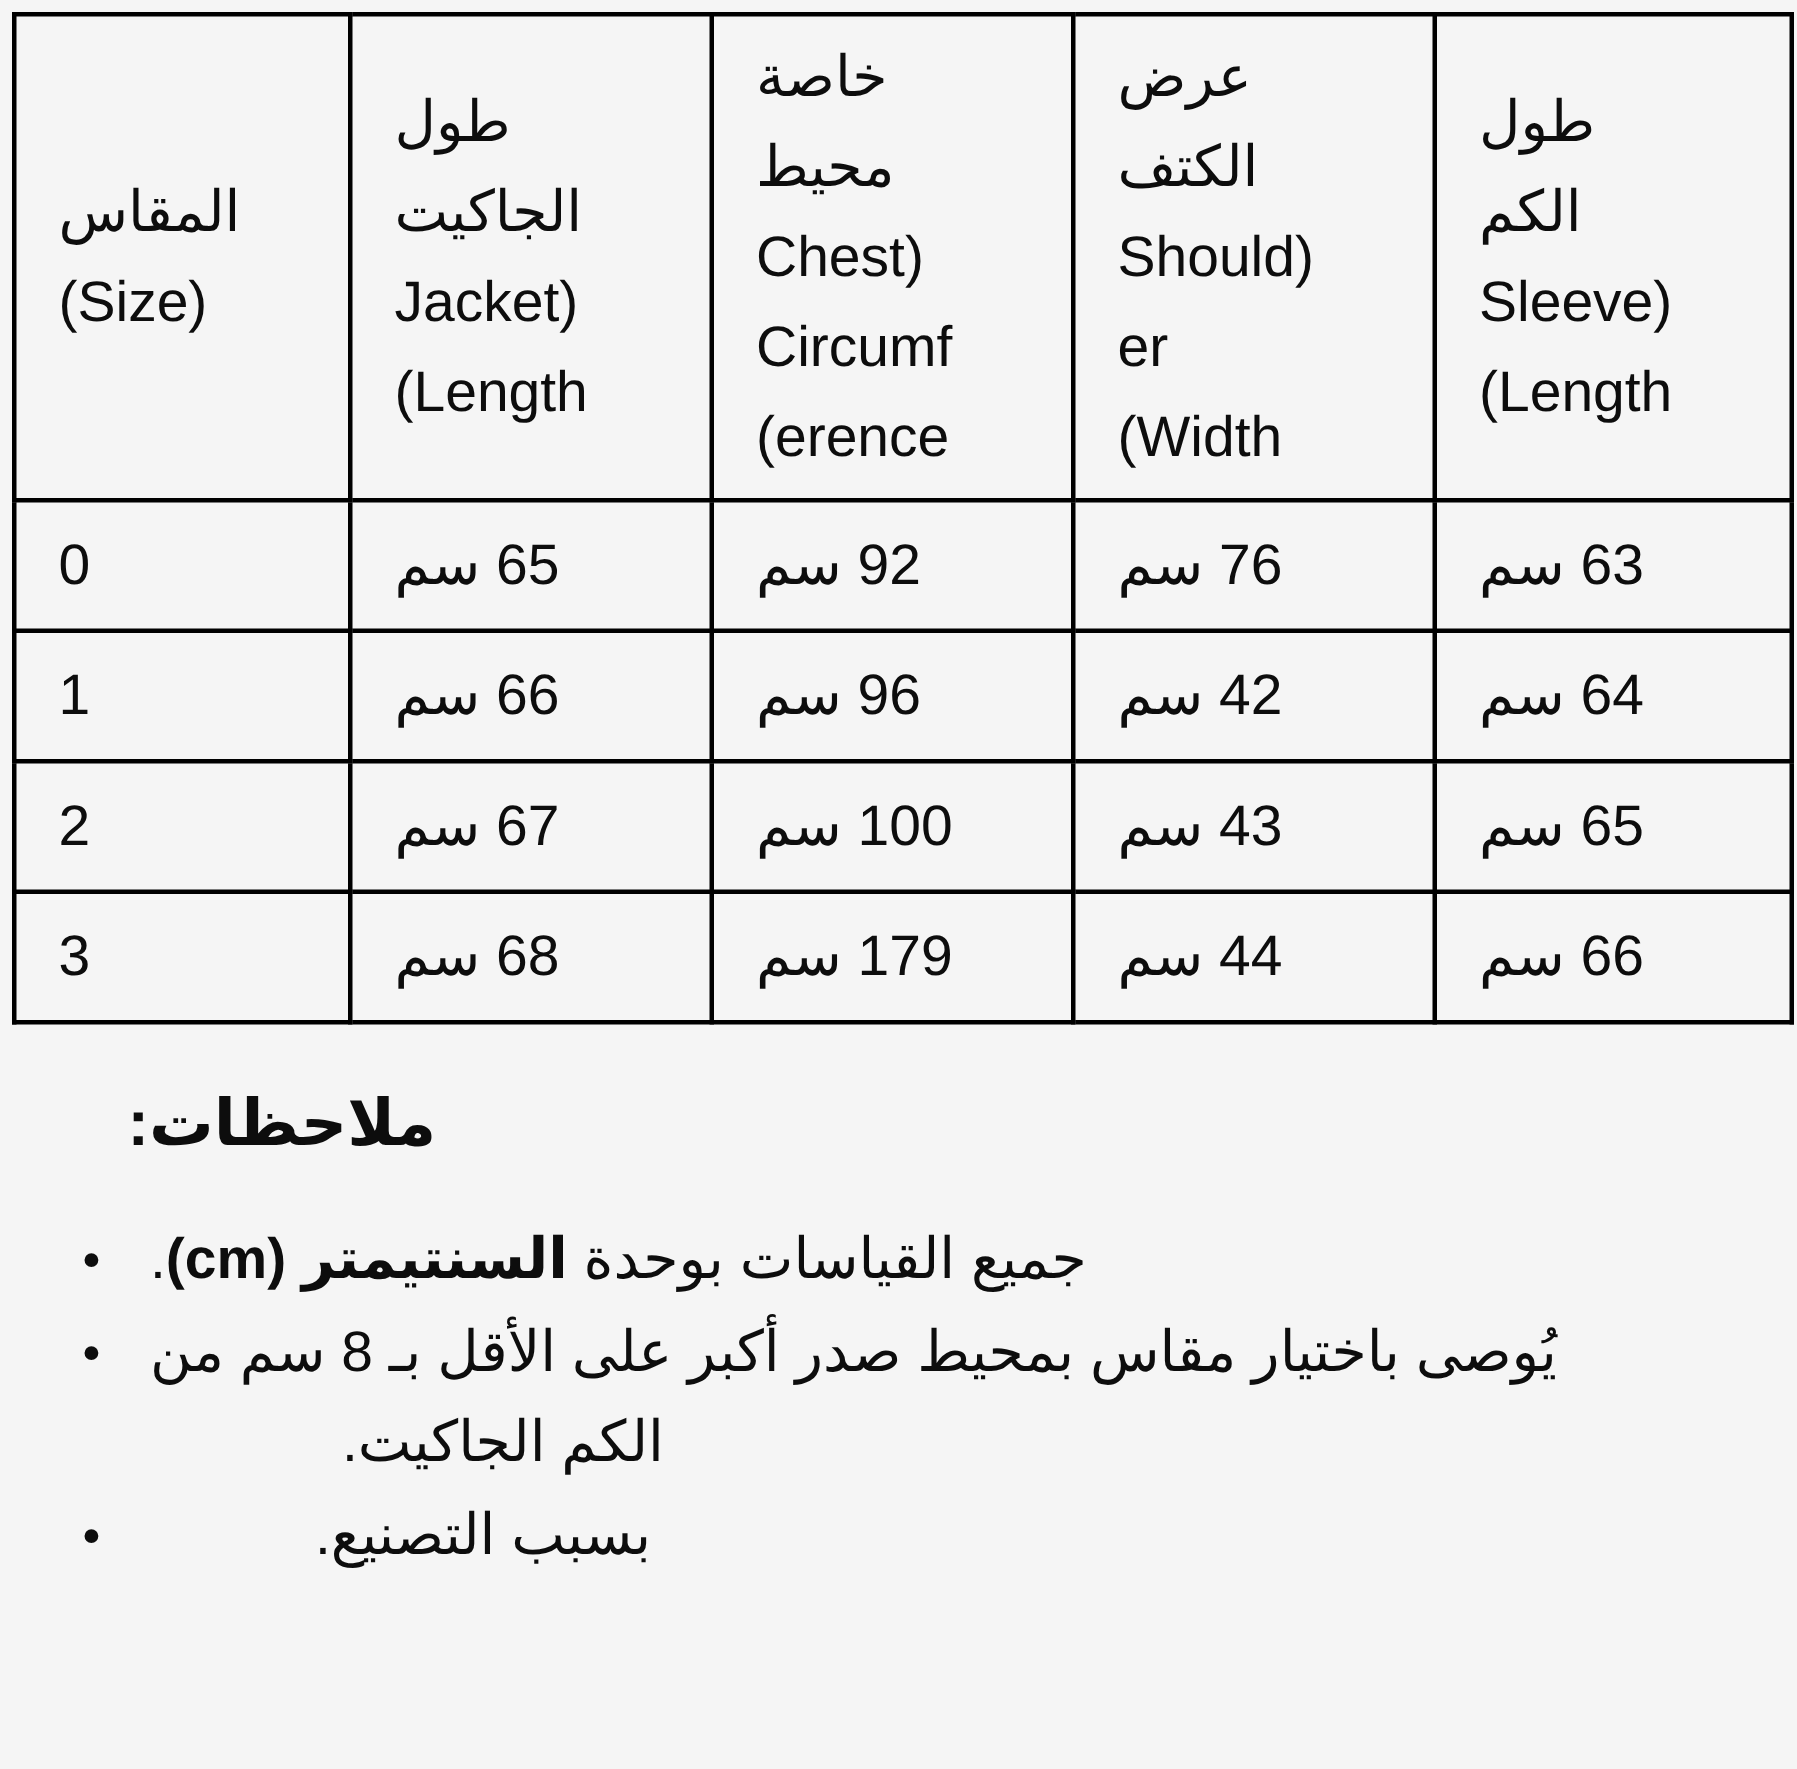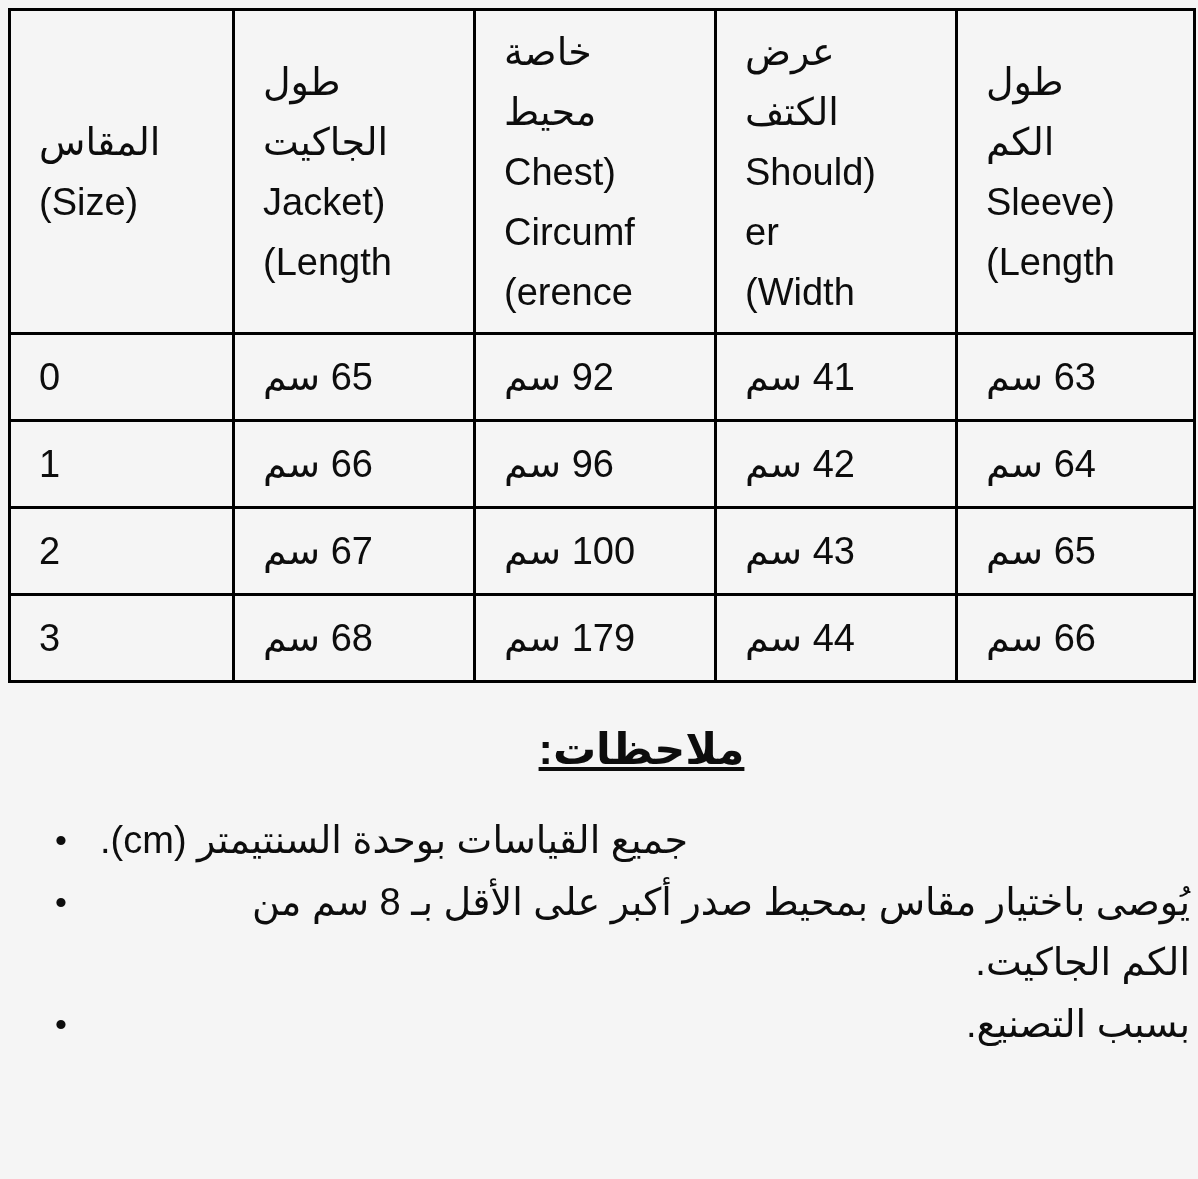--- a/index.html
+++ b/index.html
@@ -29,34 +29,33 @@
   tr.data-row{height:87px;}
   .hl{line-height:60px;white-space:nowrap;}
   .cellv{line-height:60px;white-space:nowrap;}
   
   .notes-section{margin-top:38px;}
   .notes-heading{
     margin:0 0 0 85px;
     font-weight:bold;
     font-size:43px;
     line-height:57px;
-    text-align:center;
-    text-decoration:underline;
+    text-align:left;
   }
   .notes-list{margin-top:32px;}
   .note-item{position:relative;margin:0 8px 2px 0;}
   .bullet{
     position:absolute;left:55px;top:0;
     line-height:60px;font-size:34px;
   }
   .note-text{margin-left:100px;text-align:left;line-height:60px;}
-  .note-line{text-align:right;line-height:60px;}
+  .note-line{text-align:left;line-height:60px;}
   .indent-lg{margin-left:128px;}
-  .indent-md{margin-left:49px;}
-  .b{font-weight:normal;text-align:center;}
+  .indent-md{margin-left:110px;}
+  .b{font-weight:bold;text-align:center;}
 </style>
 </head>
 <body>
 
 <table class="size-table">
   <colgroup>
     <col style="width:224px">
     <col style="width:241px">
     <col style="width:241px">
     <col style="width:241px">
@@ -100,21 +99,21 @@
       <td dir="rtl">
           <div class="cellv">0</div>
         </td>
       <td dir="rtl">
           <div class="cellv">65 سم</div>
         </td>
       <td dir="rtl">
           <div class="cellv">92 سم</div>
         </td>
       <td dir="rtl">
-          <div class="cellv">41 سم</div>
+          <div class="cellv">76 سم</div>
         </td>
       <td dir="rtl">
           <div class="cellv">63 سم</div>
         </td>
     </tr>
     <tr class="data-row">
       <td dir="rtl">
           <div class="cellv">1</div>
         </td>
       <td dir="rtl">

